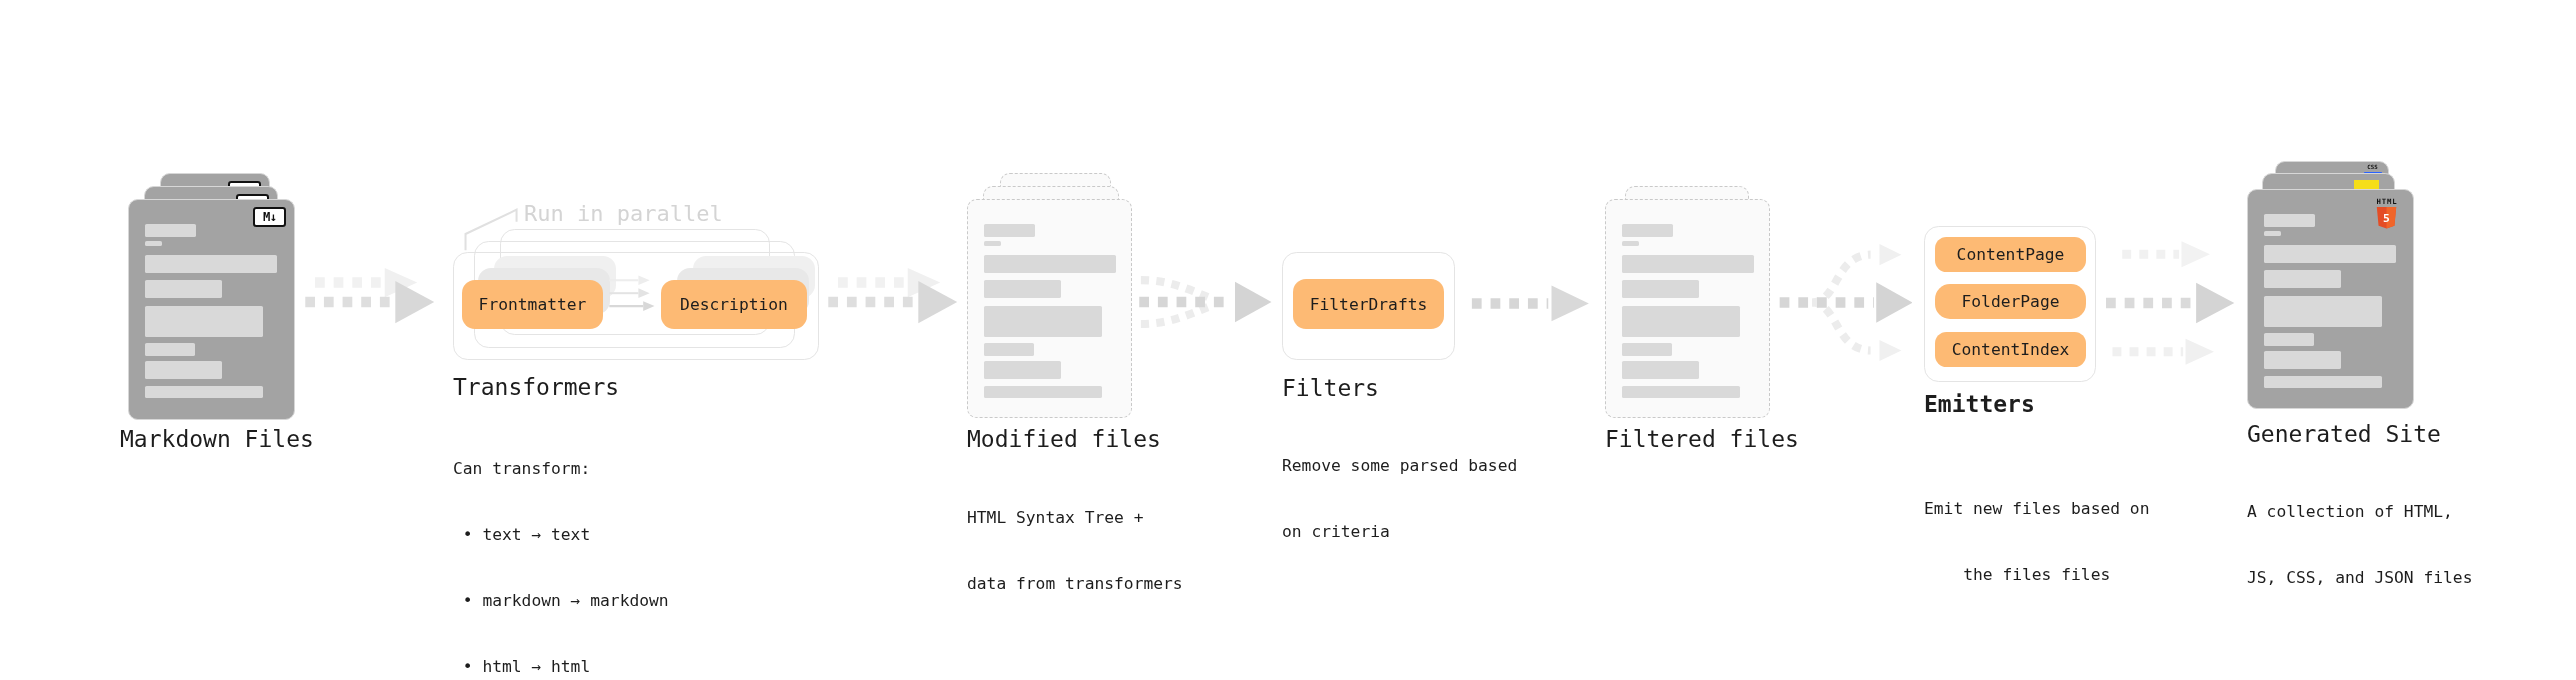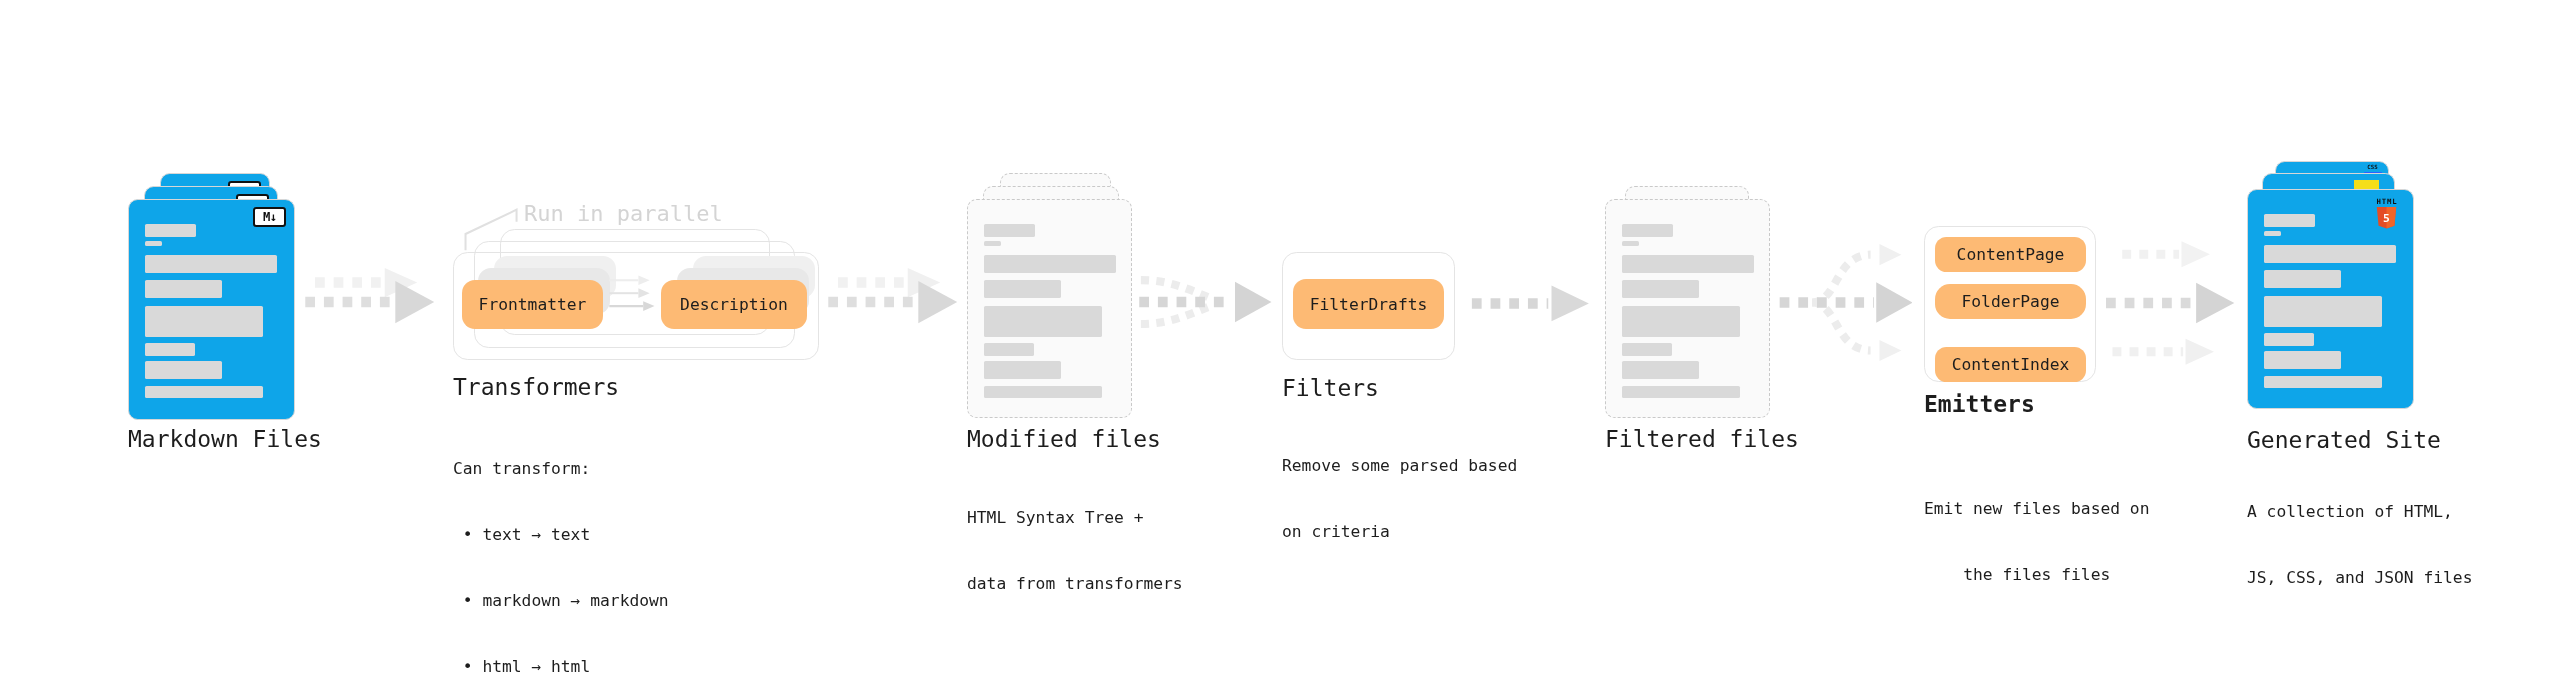--- a/index.html
+++ b/index.html
@@ -4,21 +4,21 @@
 <style>
   html,body{margin:0;padding:0;background:#ffffff;}
   .canvas{
     position:relative;width:2576px;height:681px;background:#ffffff;
     font-family:"DejaVu Sans Mono","Liberation Mono",monospace;
     color:#1d1d1d;overflow:hidden;
   }
   .abs{position:absolute;}
   
   .file-card{
-    position:absolute;background:#0ea5e9;border:1.6px solid #d7d7d7;border-radius:9.8px;
+    position:absolute;background:#a3a3a3;border:1.6px solid #d7d7d7;border-radius:9.8px;
     box-sizing:border-box;
   }
   .file-card.dashed{border:1.6px dashed #c9c9c9;background:#fafafa;}
   .bar{background:#d9d9d9;border-radius:1.6px;margin-left:16.3px;}
   .b1{margin-top:24.4px;width:51px;height:12.2px;}
   .b2{margin-top:4.1px;width:17px;height:5.7px;}
   .b3{margin-top:9px;width:132px;height:18px;}
   .b4{margin-top:6.5px;width:77px;height:18px;}
   .b5{margin-top:8.1px;width:118px;height:31px;}
   .b6{margin-top:6.5px;width:50px;height:12.2px;}
@@ -74,21 +74,21 @@
       <div class="md-icon">M↓</div>
       <div class="bar b1"></div>
       <div class="bar b2"></div>
       <div class="bar b3"></div>
       <div class="bar b4"></div>
       <div class="bar b5"></div>
       <div class="bar b6"></div>
       <div class="bar b7"></div>
       <div class="bar b8"></div>
     </div>
-    <div class="stage-title" style="left:128px;top:426px;">Markdown Files</div>
+    <div class="stage-title" style="left:120px;top:426px;">Markdown Files</div>
   </div>
 
   <svg class="abs" style="left:302px;top:268px;" width="142" height="73" viewBox="0 0 175 90">
     <line x1="16" y1="18" x2="100" y2="18" stroke="#f1f1f1" stroke-width="13" stroke-dasharray="12 11"></line>
     <polygon points="102,0 142,18 102,36" fill="#f0f0f0"></polygon>
     <line x1="4" y1="42" x2="112" y2="42" stroke="#dedede" stroke-width="13" stroke-dasharray="12 11"></line>
     <polygon points="115,16 163,42 115,68" fill="#d8d8d8"></polygon>
   </svg>
 
   <div>
@@ -197,21 +197,21 @@
     <path d="M 42,82 C 62,82 70,109 80,122 C 88,134 100,141 114,141" fill="none" stroke="#ececec" stroke-width="10" stroke-dasharray="10 9"></path>
     <polygon points="125,128 152,141 125,154" fill="#f0f0f0"></polygon>
     <line x1="2" y1="82" x2="118" y2="82" stroke="#d6d6d6" stroke-width="13" stroke-dasharray="12 11"></line>
     <polygon points="121,57 166,82 121,107" fill="#d4d4d4"></polygon>
   </svg>
 
   <div>
     <div class="frame opaque" style="left:1924px;top:226px;width:172px;height:156px;"></div>
     <div class="pill" style="left:1935px;top:237px;width:151px;height:35px;border-radius:11.4px;">ContentPage</div>
     <div class="pill" style="left:1935px;top:284px;width:151px;height:35px;border-radius:15px;">FolderPage</div>
-    <div class="pill" style="left:1935px;top:347px;width:151px;height:35px;border-radius:11.4px;">ContentIndex</div>
+    <div class="pill" style="left:1935px;top:332px;width:151px;height:35px;border-radius:11.4px;">ContentIndex</div>
     <div class="stage-title" style="left:1924px;top:391px;font-weight:bold;">Emitters</div>
     <div class="stage-desc" style="left:1924px;top:454px;text-align:center;">
       <div>Emit new files based on</div>
       <div>the files files</div>
     </div>
   </div>
 
   <svg class="abs" style="left:2106px;top:238px;" width="134" height="134" viewBox="0 0 165 165">
     <line x1="20" y1="20" x2="90" y2="20" stroke="#f1f1f1" stroke-width="11" stroke-dasharray="11 10"></line>
     <polygon points="93,4 128,20 93,36" fill="#f2f2f2"></polygon>
@@ -242,21 +242,21 @@
       </div>
       <div class="bar b1"></div>
       <div class="bar b2"></div>
       <div class="bar b3"></div>
       <div class="bar b4"></div>
       <div class="bar b5"></div>
       <div class="bar b6"></div>
       <div class="bar b7"></div>
       <div class="bar b8"></div>
     </div>
-    <div class="stage-title" style="left:2247px;top:421px;margin-top:6px;">Generated Site</div>
+    <div class="stage-title" style="left:2247px;top:421px;">Generated Site</div>
     <div class="stage-desc" style="left:2247px;top:457px;">
       <div>A collection of HTML,</div>
       <div>JS, CSS, and JSON files</div>
     </div>
   </div>
 
 </div>
 
 
 </body></html>

